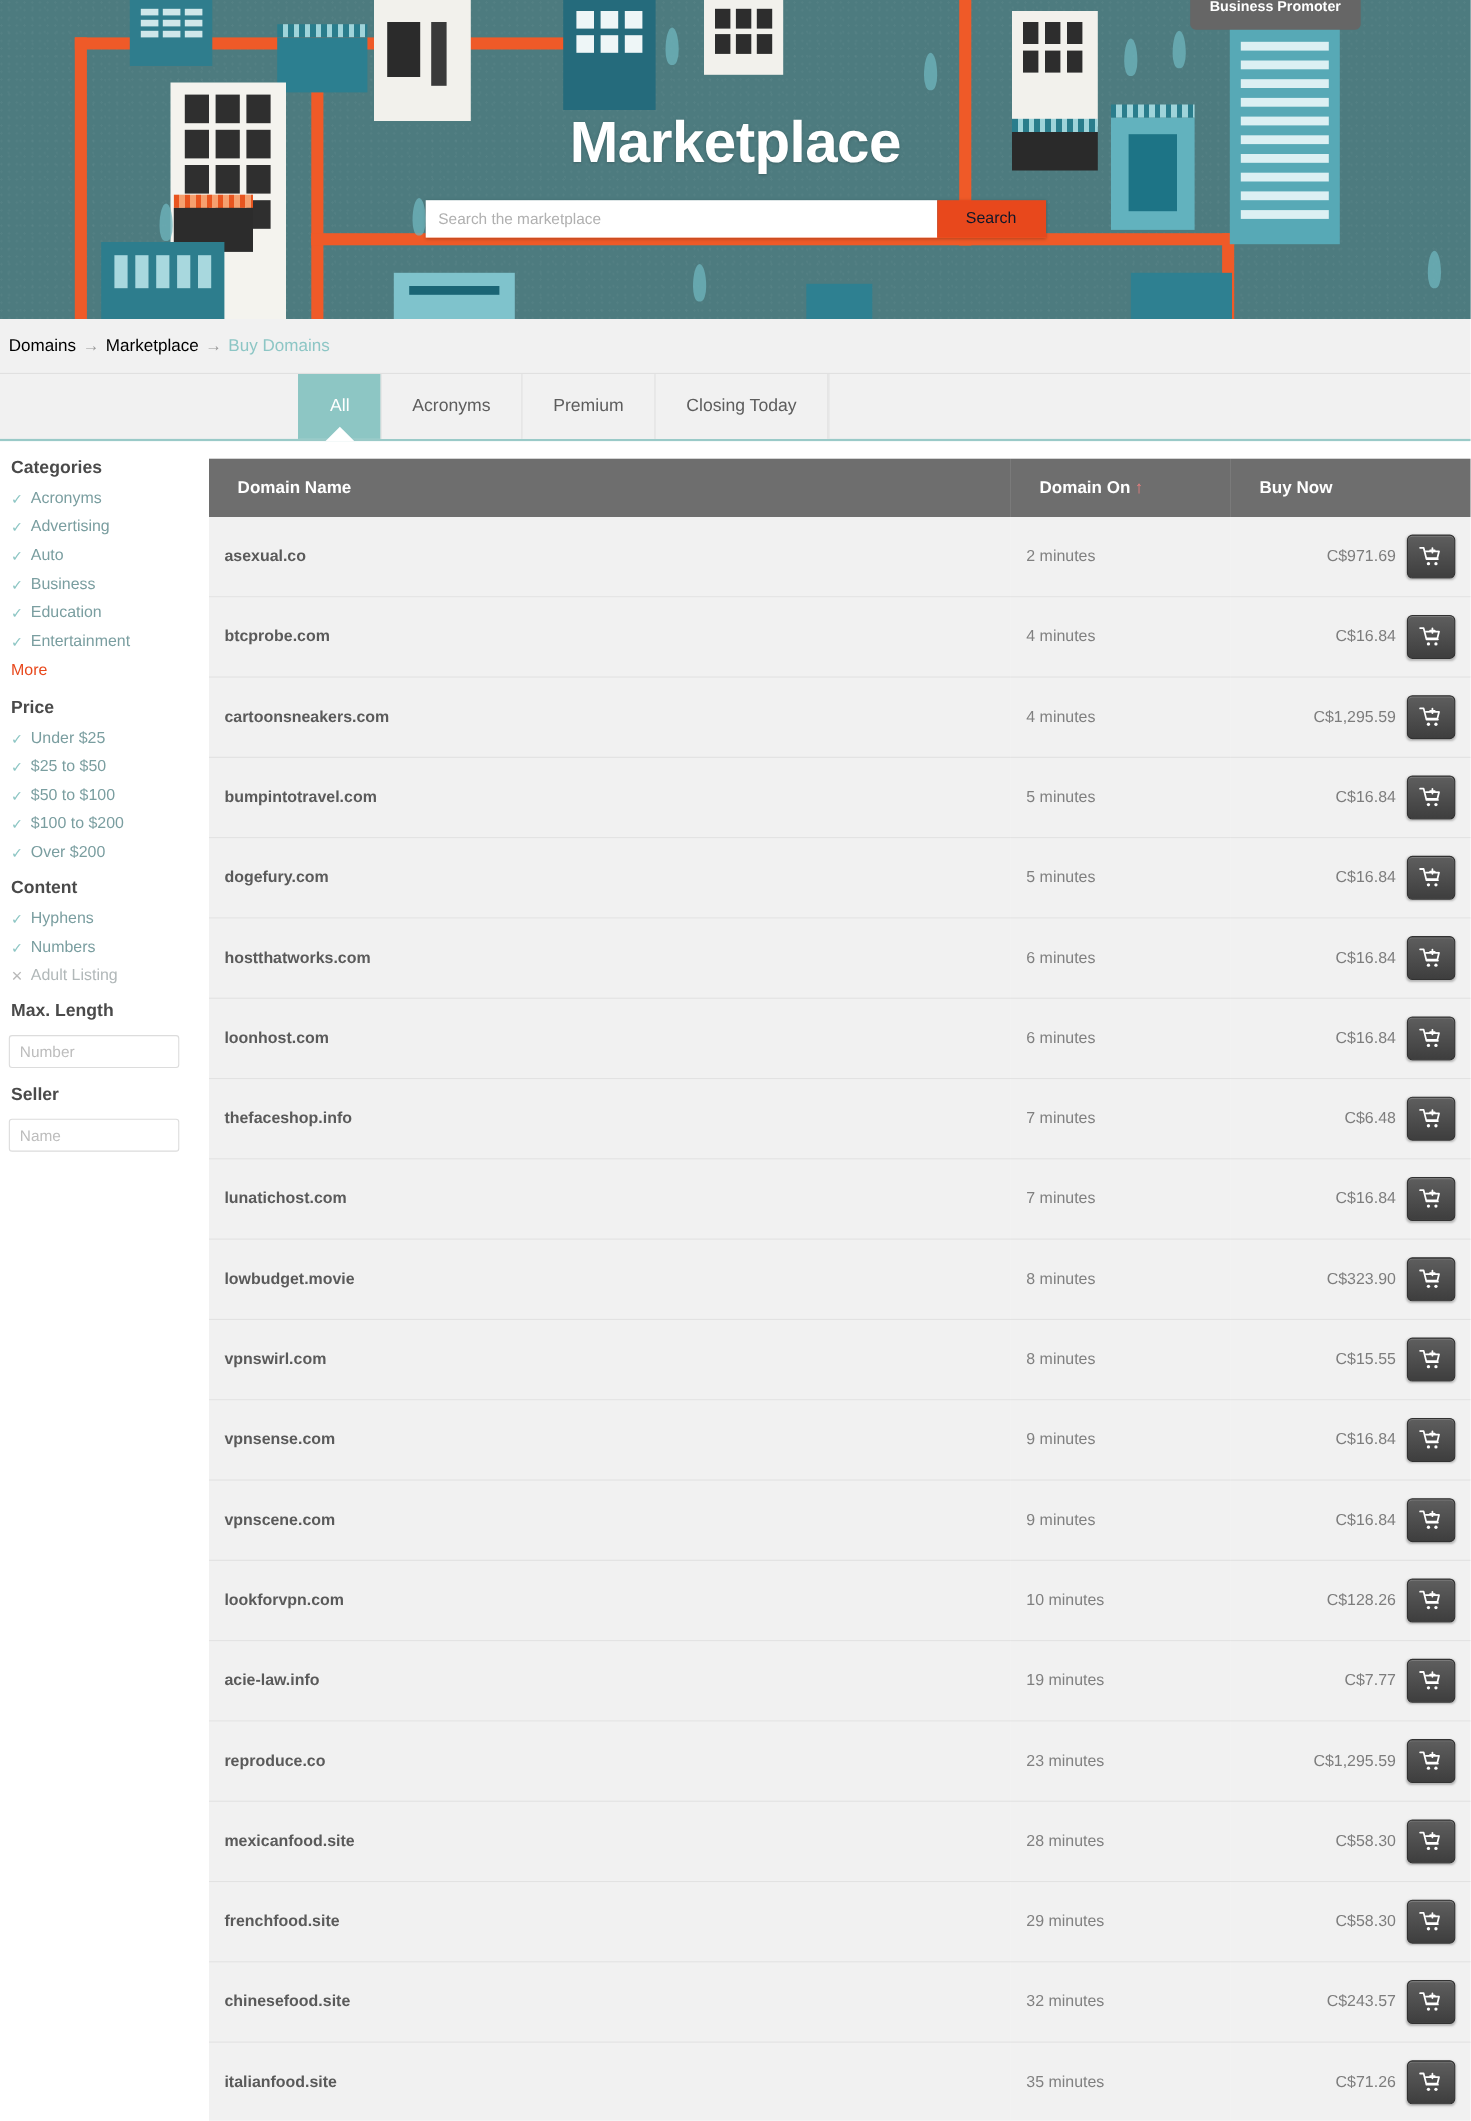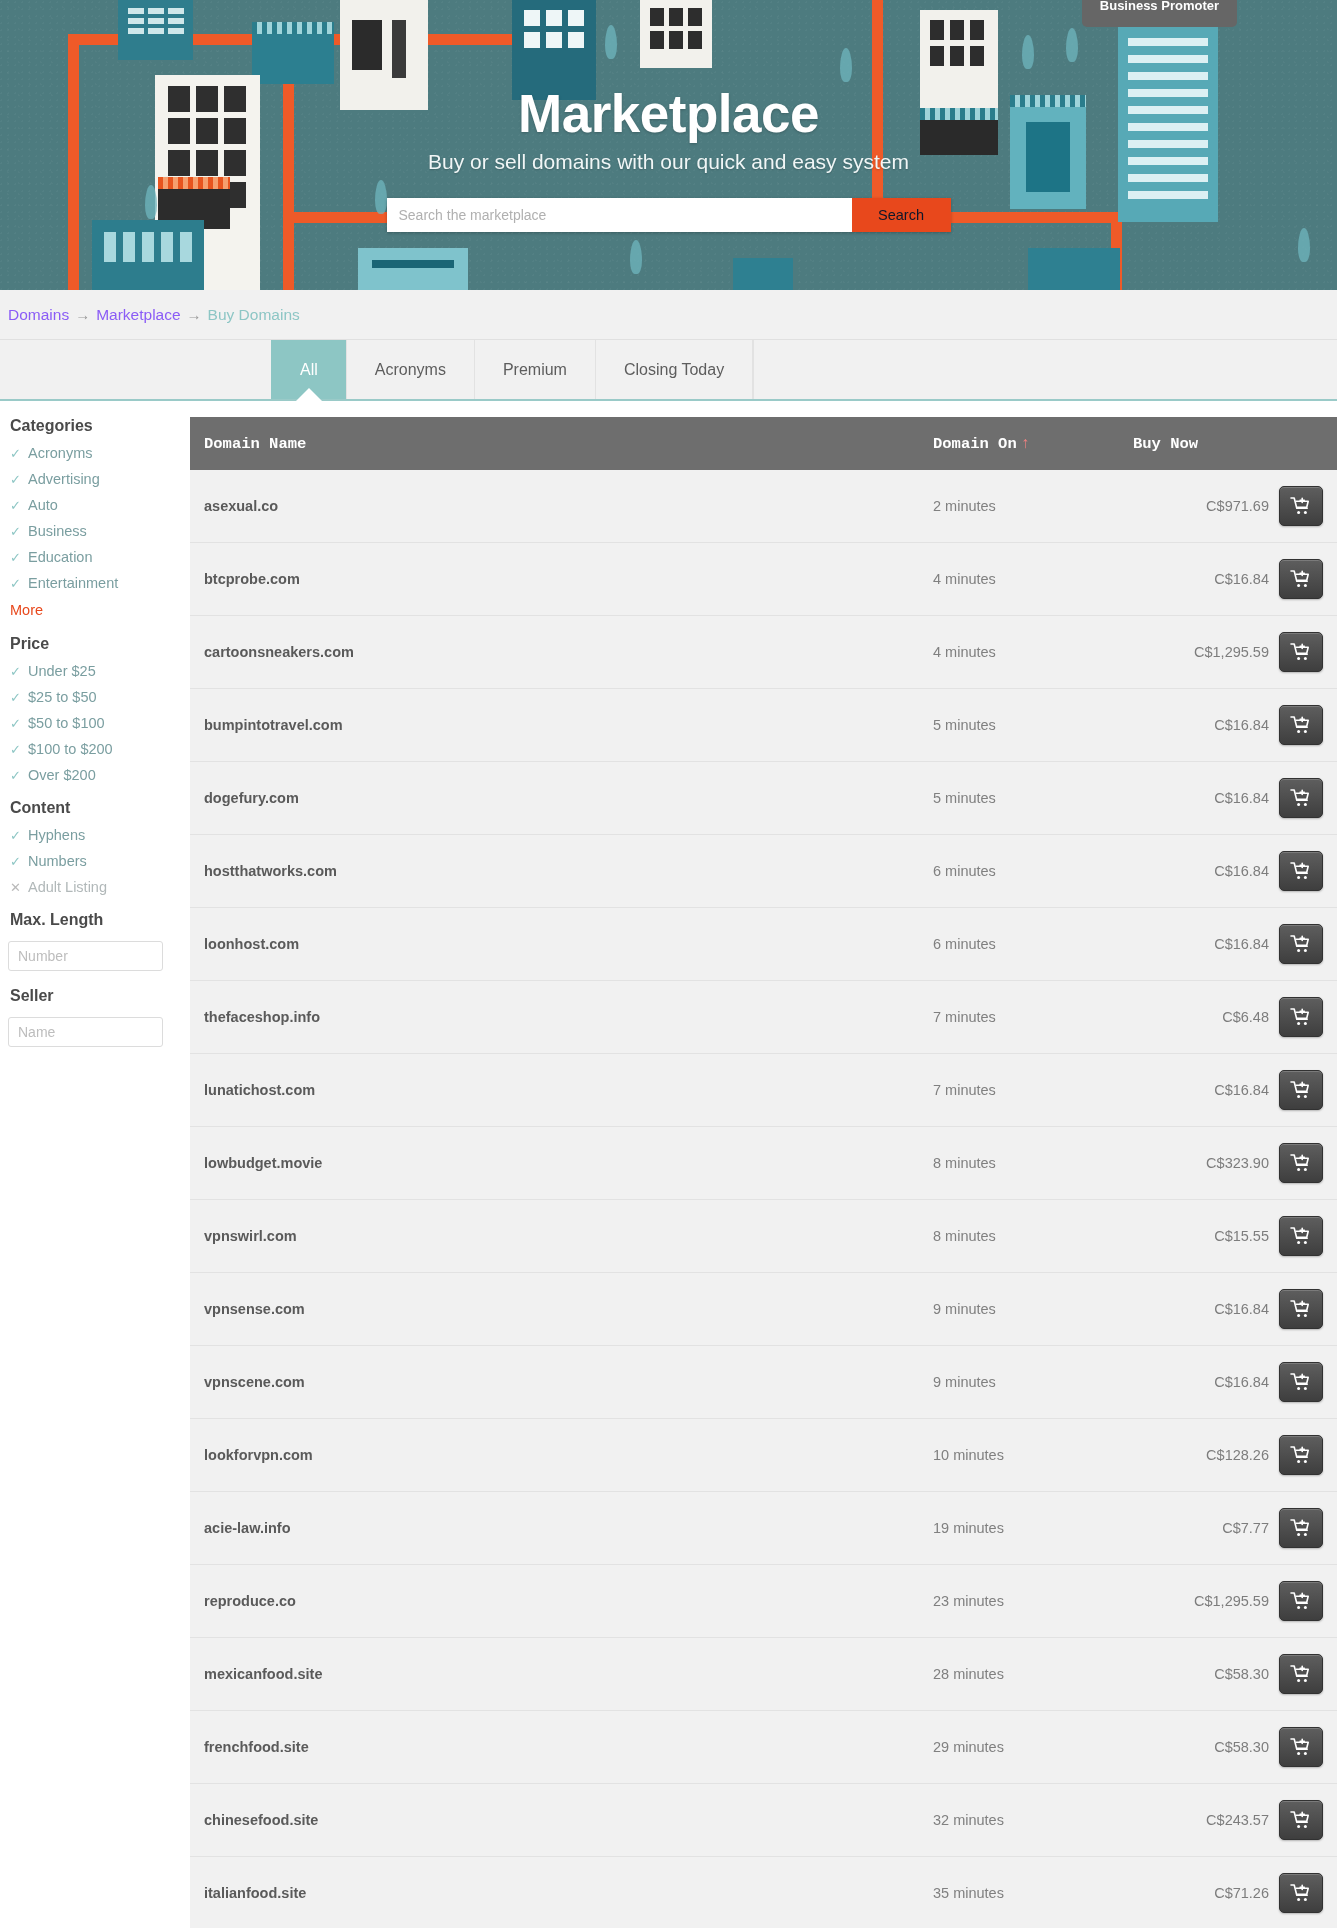--- a/index.html
+++ b/index.html
@@ -92,21 +92,21 @@
   }
 
   
   .crumbbar {
     height:50px; background:#f1f1f1;
     border-bottom:1px solid #e0e0e0;
     display:flex; align-items:center;
     padding:0 8px;
   }
   .crumb { font-size:15.5px; color:#6a6a6a; }
-  .crumb.link { color:#8b5cf6; }
+  .crumb.link { color:#000000; }
   .crumb.current { color:#8dc6c5; }
   .crumb-sep { color:#9a9a9a; margin:0 6px; font-size:15px; }
 
   
   .tabbar {
     height:61px; background:#f1f1f1;
     border-bottom:2px solid #9acac8;
     display:flex; align-items:stretch;
     position:relative;
   }
@@ -166,23 +166,22 @@
     margin-top:2px;
   }
   .side-input::placeholder { color:#bdbdbd; }
 
   
   .main { flex:1; padding:0 0 0 2px; }
   .tbl { width:1147px; border-collapse:collapse; table-layout:fixed; }
   .tbl thead th {
     background:#6e6e6e; color:#ffffff;
     font-size:15.5px; font-weight:700;
-    height:53px; padding:0 14px;
+    height:53px; padding:0 26px;
     text-align:left;
-    font-family:Liberation Mono, monospace;
   }
   .tbl thead th.c-close { text-align:left; width:200px; }
   .tbl thead th.c-buy   { text-align:left; width:218px; }
   .sort-arrow { color:#f08080; margin-left:4px; }
 
   .tbl tbody tr { background:#f1f1f1; }
   .tbl tbody tr + tr td { border-top:1px solid #e2e2e2;margin-left:19px; }
   .tbl tbody td { height:53px; padding:16px 14px; vertical-align:middle; }
   .dom {
     font-size:14.5px; font-weight:700; color:#5a5a5a;
@@ -353,21 +352,20 @@
     <div class="tree" style="left:840px; top:48px;"></div>
     <div class="tree" style="left:1022px;top:35px;"></div>
     <div class="tree" style="left:1066px;top:28px;"></div>
     <div class="tree" style="left:1298px;top:228px;"></div>
   </div>
 
   <div class="promo-badge">Business Promoter</div>
 
   <div class="hero-inner">
     <h1 class="hero-title">Marketplace</h1>
-    <p class="hero-sub">Buy or sell domains with our quick and easy system</p>
     <div class="search-wrap">
       <input class="search-input" type="text" placeholder="Search the marketplace" value="" style="">
       <button class="search-btn">Search</button>
     </div>
   </div>
 </div>
 
 <div class="crumbbar">
   <span class="crumb link">Domains</span>
   <span class="crumb-sep">→</span>

